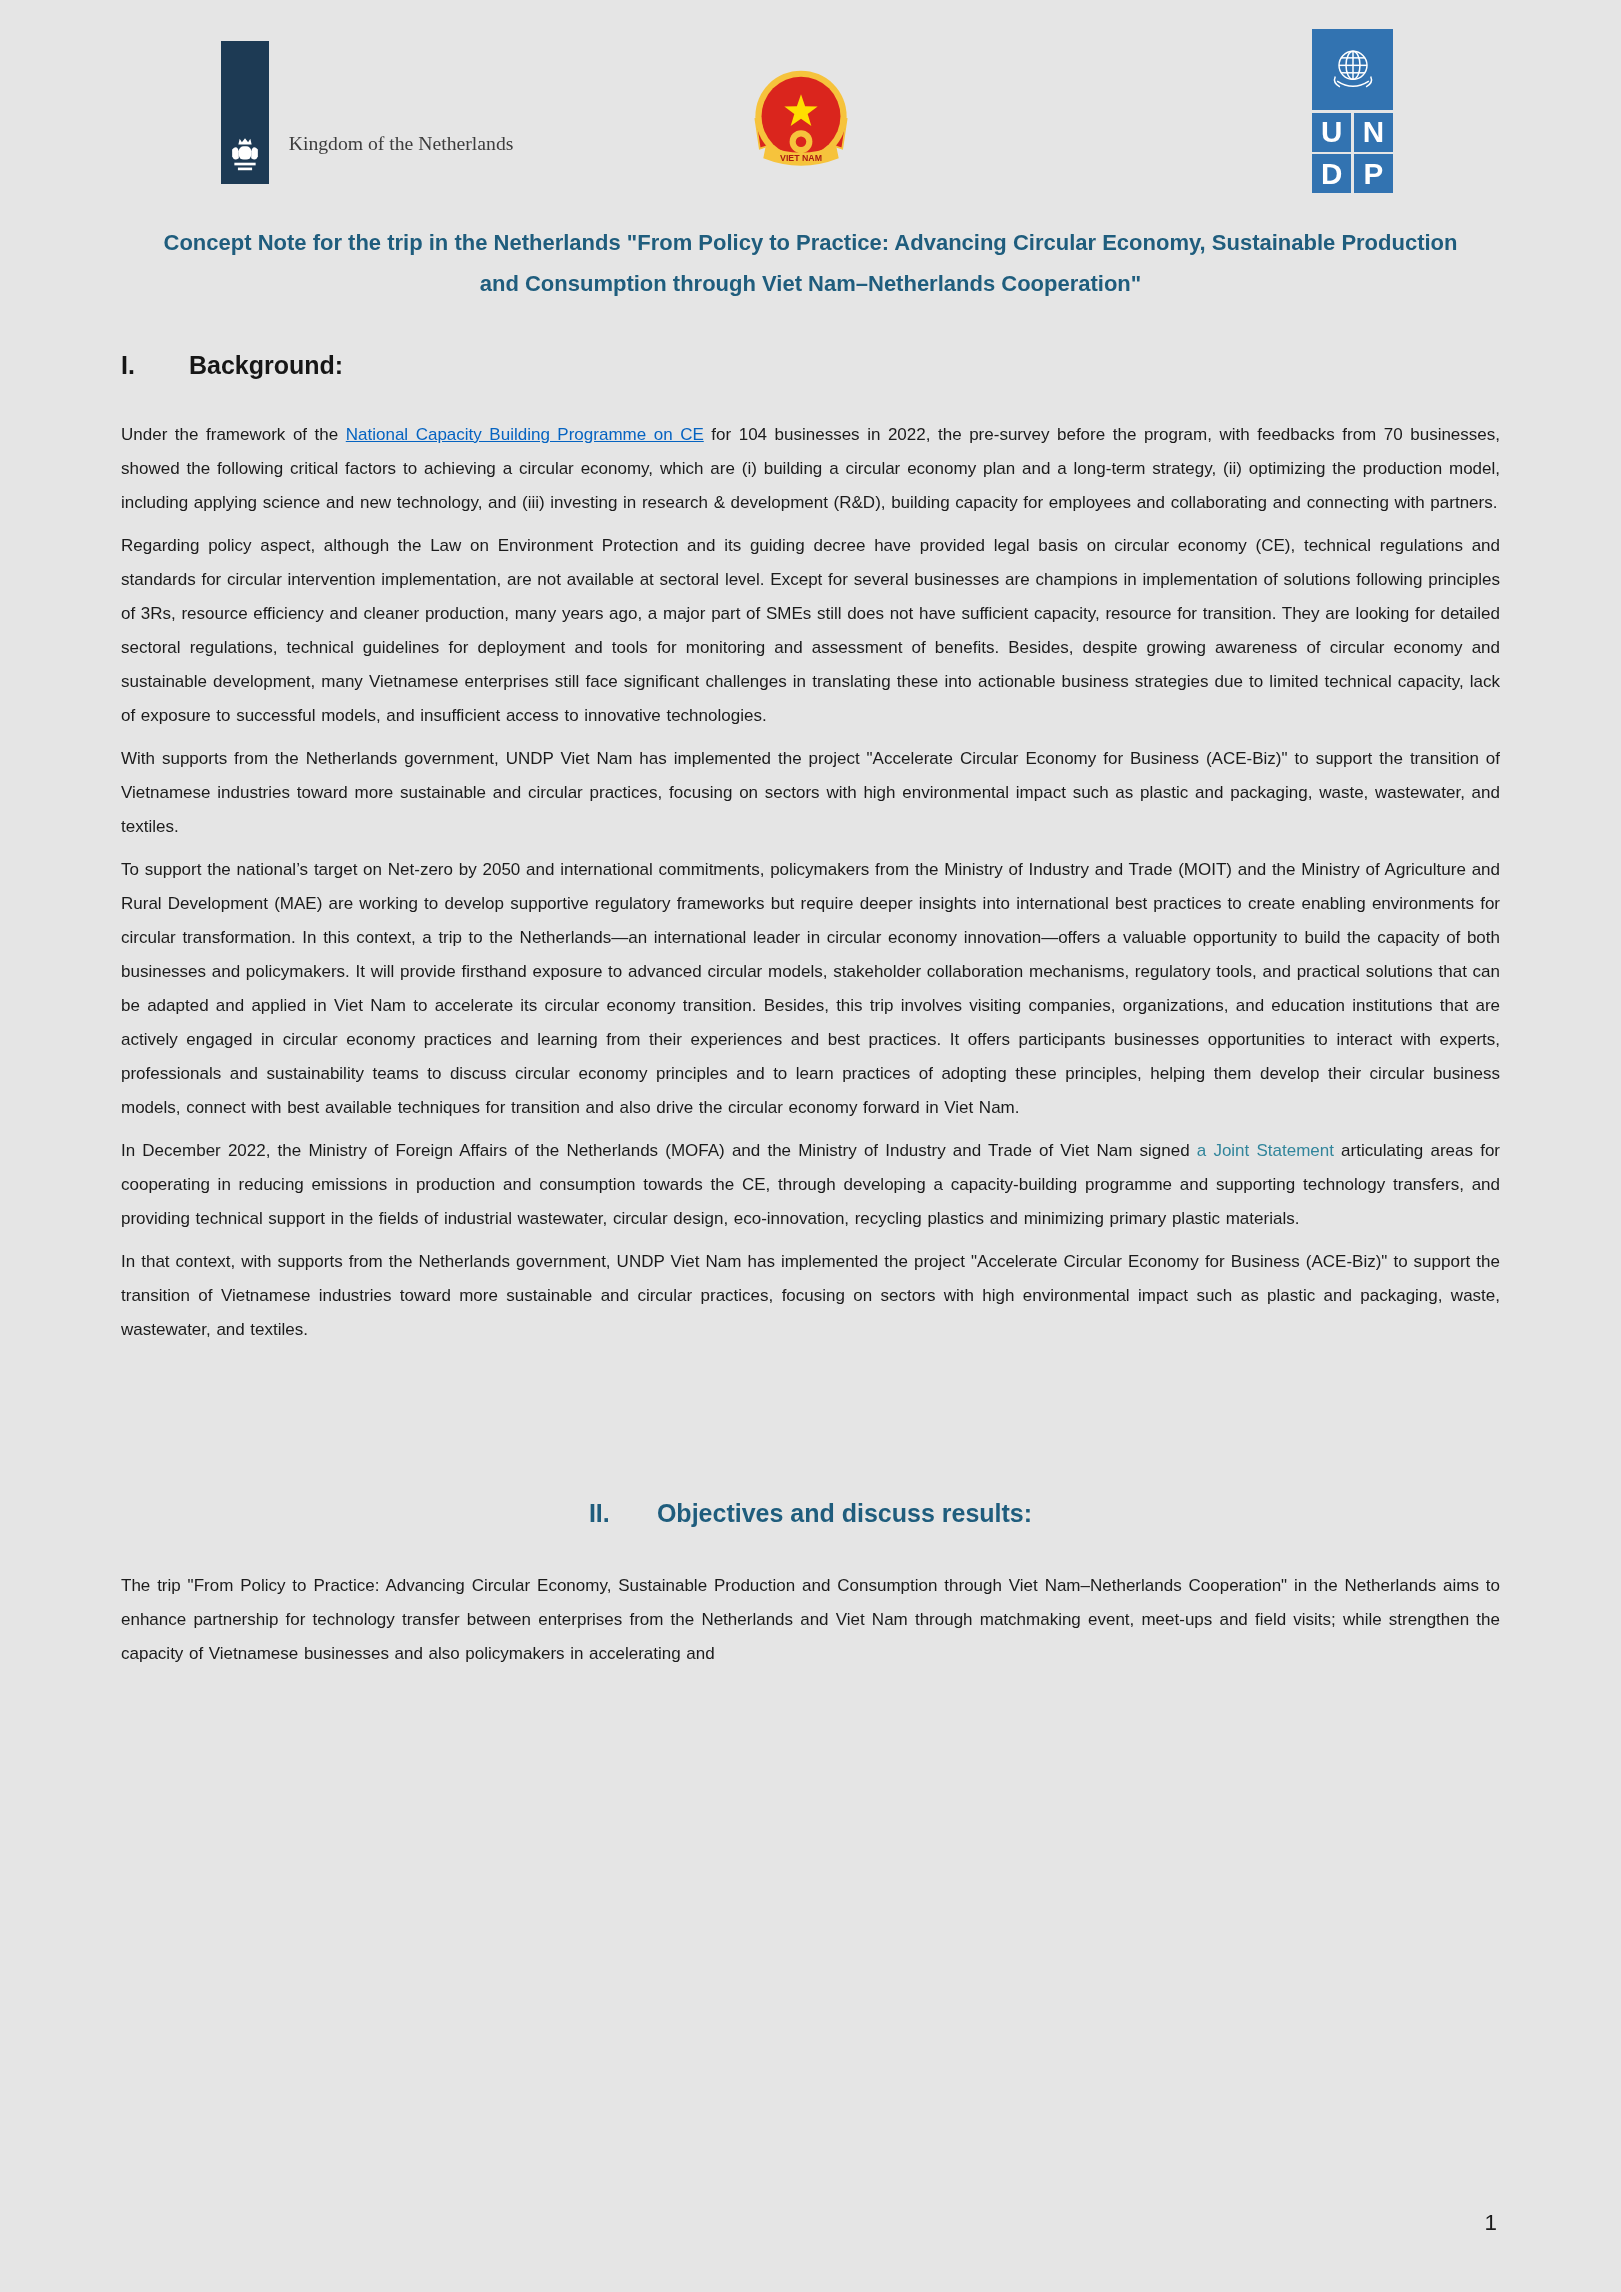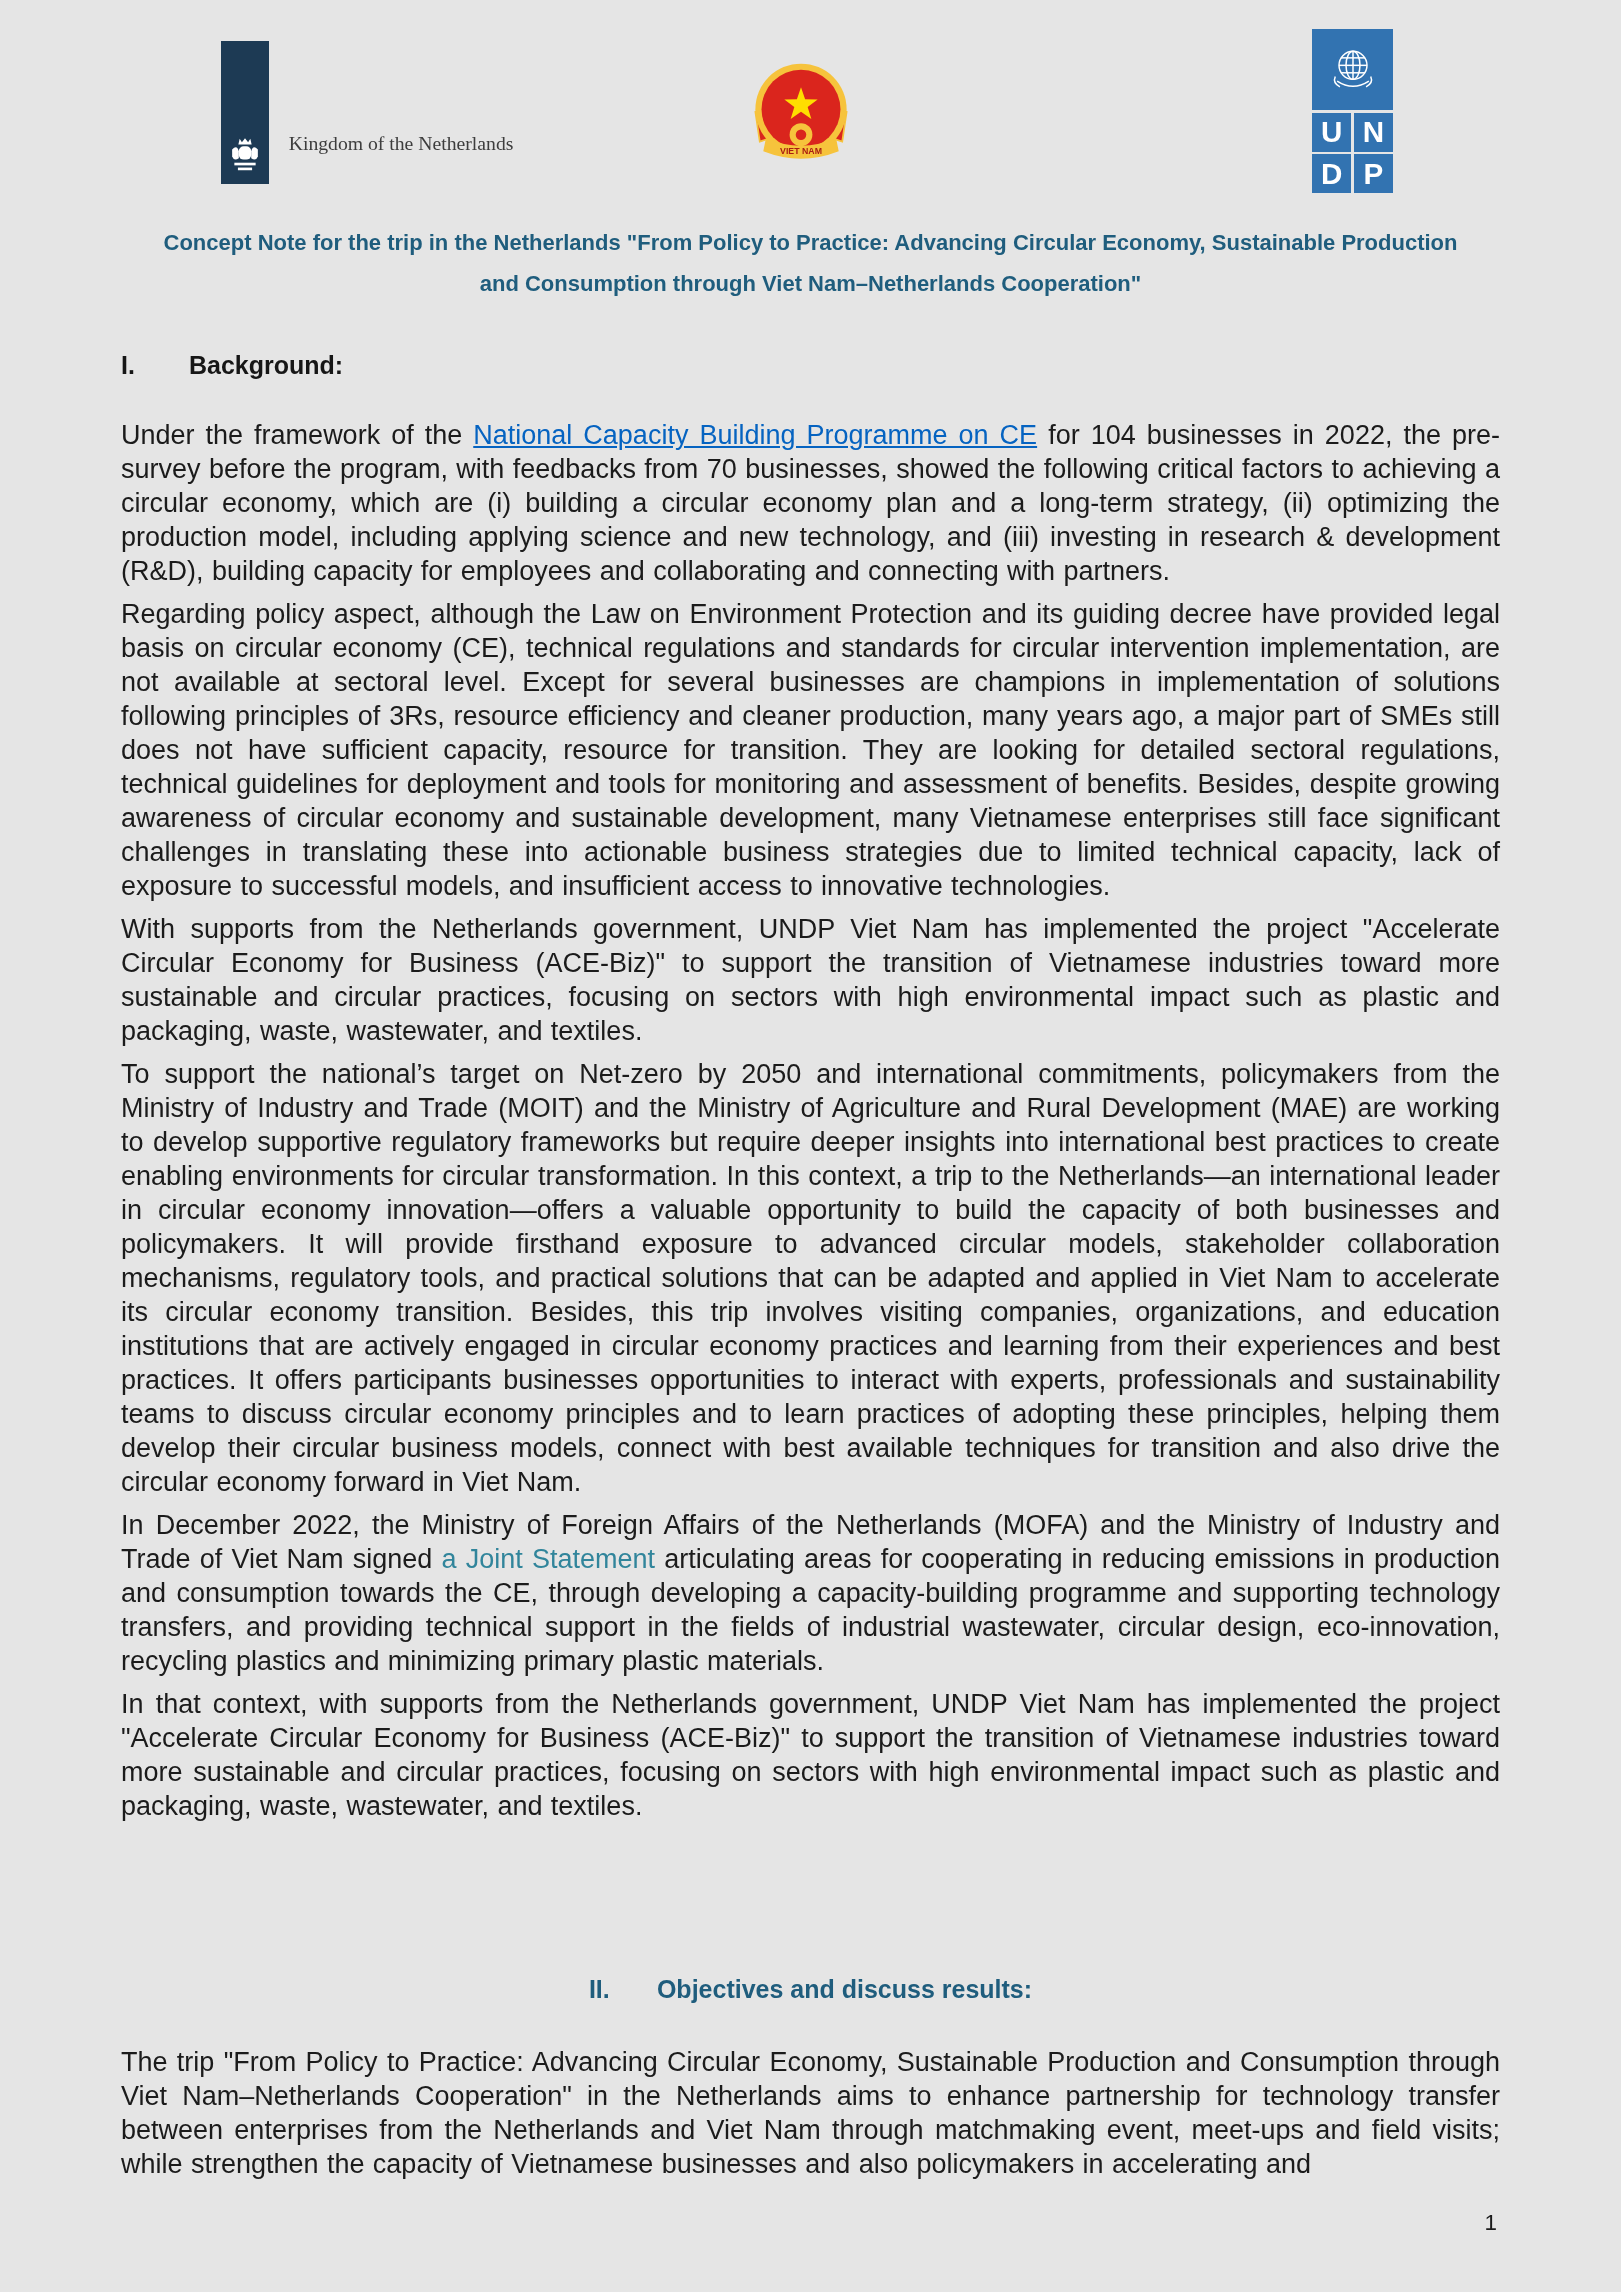--- a/index.html
+++ b/index.html
@@ -21,21 +21,21 @@
   .nl-bar {
     width:48px; height:143px; background:#1d3a54;
     display:flex; align-items:flex-end; justify-content:center;
     padding-bottom:7.2px; box-sizing:border-box;
   }
   .nl-text {
     font-family:"Liberation Serif", serif;
     font-size:19.7px; color:#3d3d3d;
     margin-left:19.7px; margin-bottom:29px; white-space:nowrap;
   }
-  .vn-emblem { position:absolute; left:627px; top:32px; width:106px; height:107px; }
+  .vn-emblem { position:absolute; left:627px; top:39px; width:106px; height:107px; }
   .undp-logo { position:absolute; right:107px; top:0; width:81px; }
   .undp-top { width:81px; height:81px; background:#3273b1; display:flex; align-items:center; justify-content:center; }
   .undp-grid { margin-top:2.7px; display:grid; grid-template-columns:1fr 1fr; gap:2.7px; }
   .undp-cell {
     background:#3273b1; height:39px;
     display:flex; align-items:center; justify-content:center;
     color:#ffffff; font-weight:bold; font-size:29.6px;
   }
 
   
@@ -50,21 +50,21 @@
 
   
   .section-heading { display:flex; margin-top:47px; font-size:25px; font-weight:bold; color:#161616; }
   .section-heading .num { width:68px; flex:0 0 68px; }
   .section-heading.teal { color:#1f5d7d; }
   .section-heading.objectives { margin-top:152px;justify-content:center; }
 
   
   .para {
     margin:9px 0 0 0;
-    font-size:27px; line-height:34px;
+    font-size:17px; line-height:34px;
     text-align:justify; word-spacing:0.9px;
   }
   .para.first { margin-top:38px; }
   .para.after-heading { margin-top:41px; }
   a.link-blue { color:#0563c1; text-decoration:underline; cursor:pointer; }
   a.link-teal { color:#31859b; cursor:pointer; }
 
   
   .page-number {
     position:absolute; right:124px; top:2210px;

